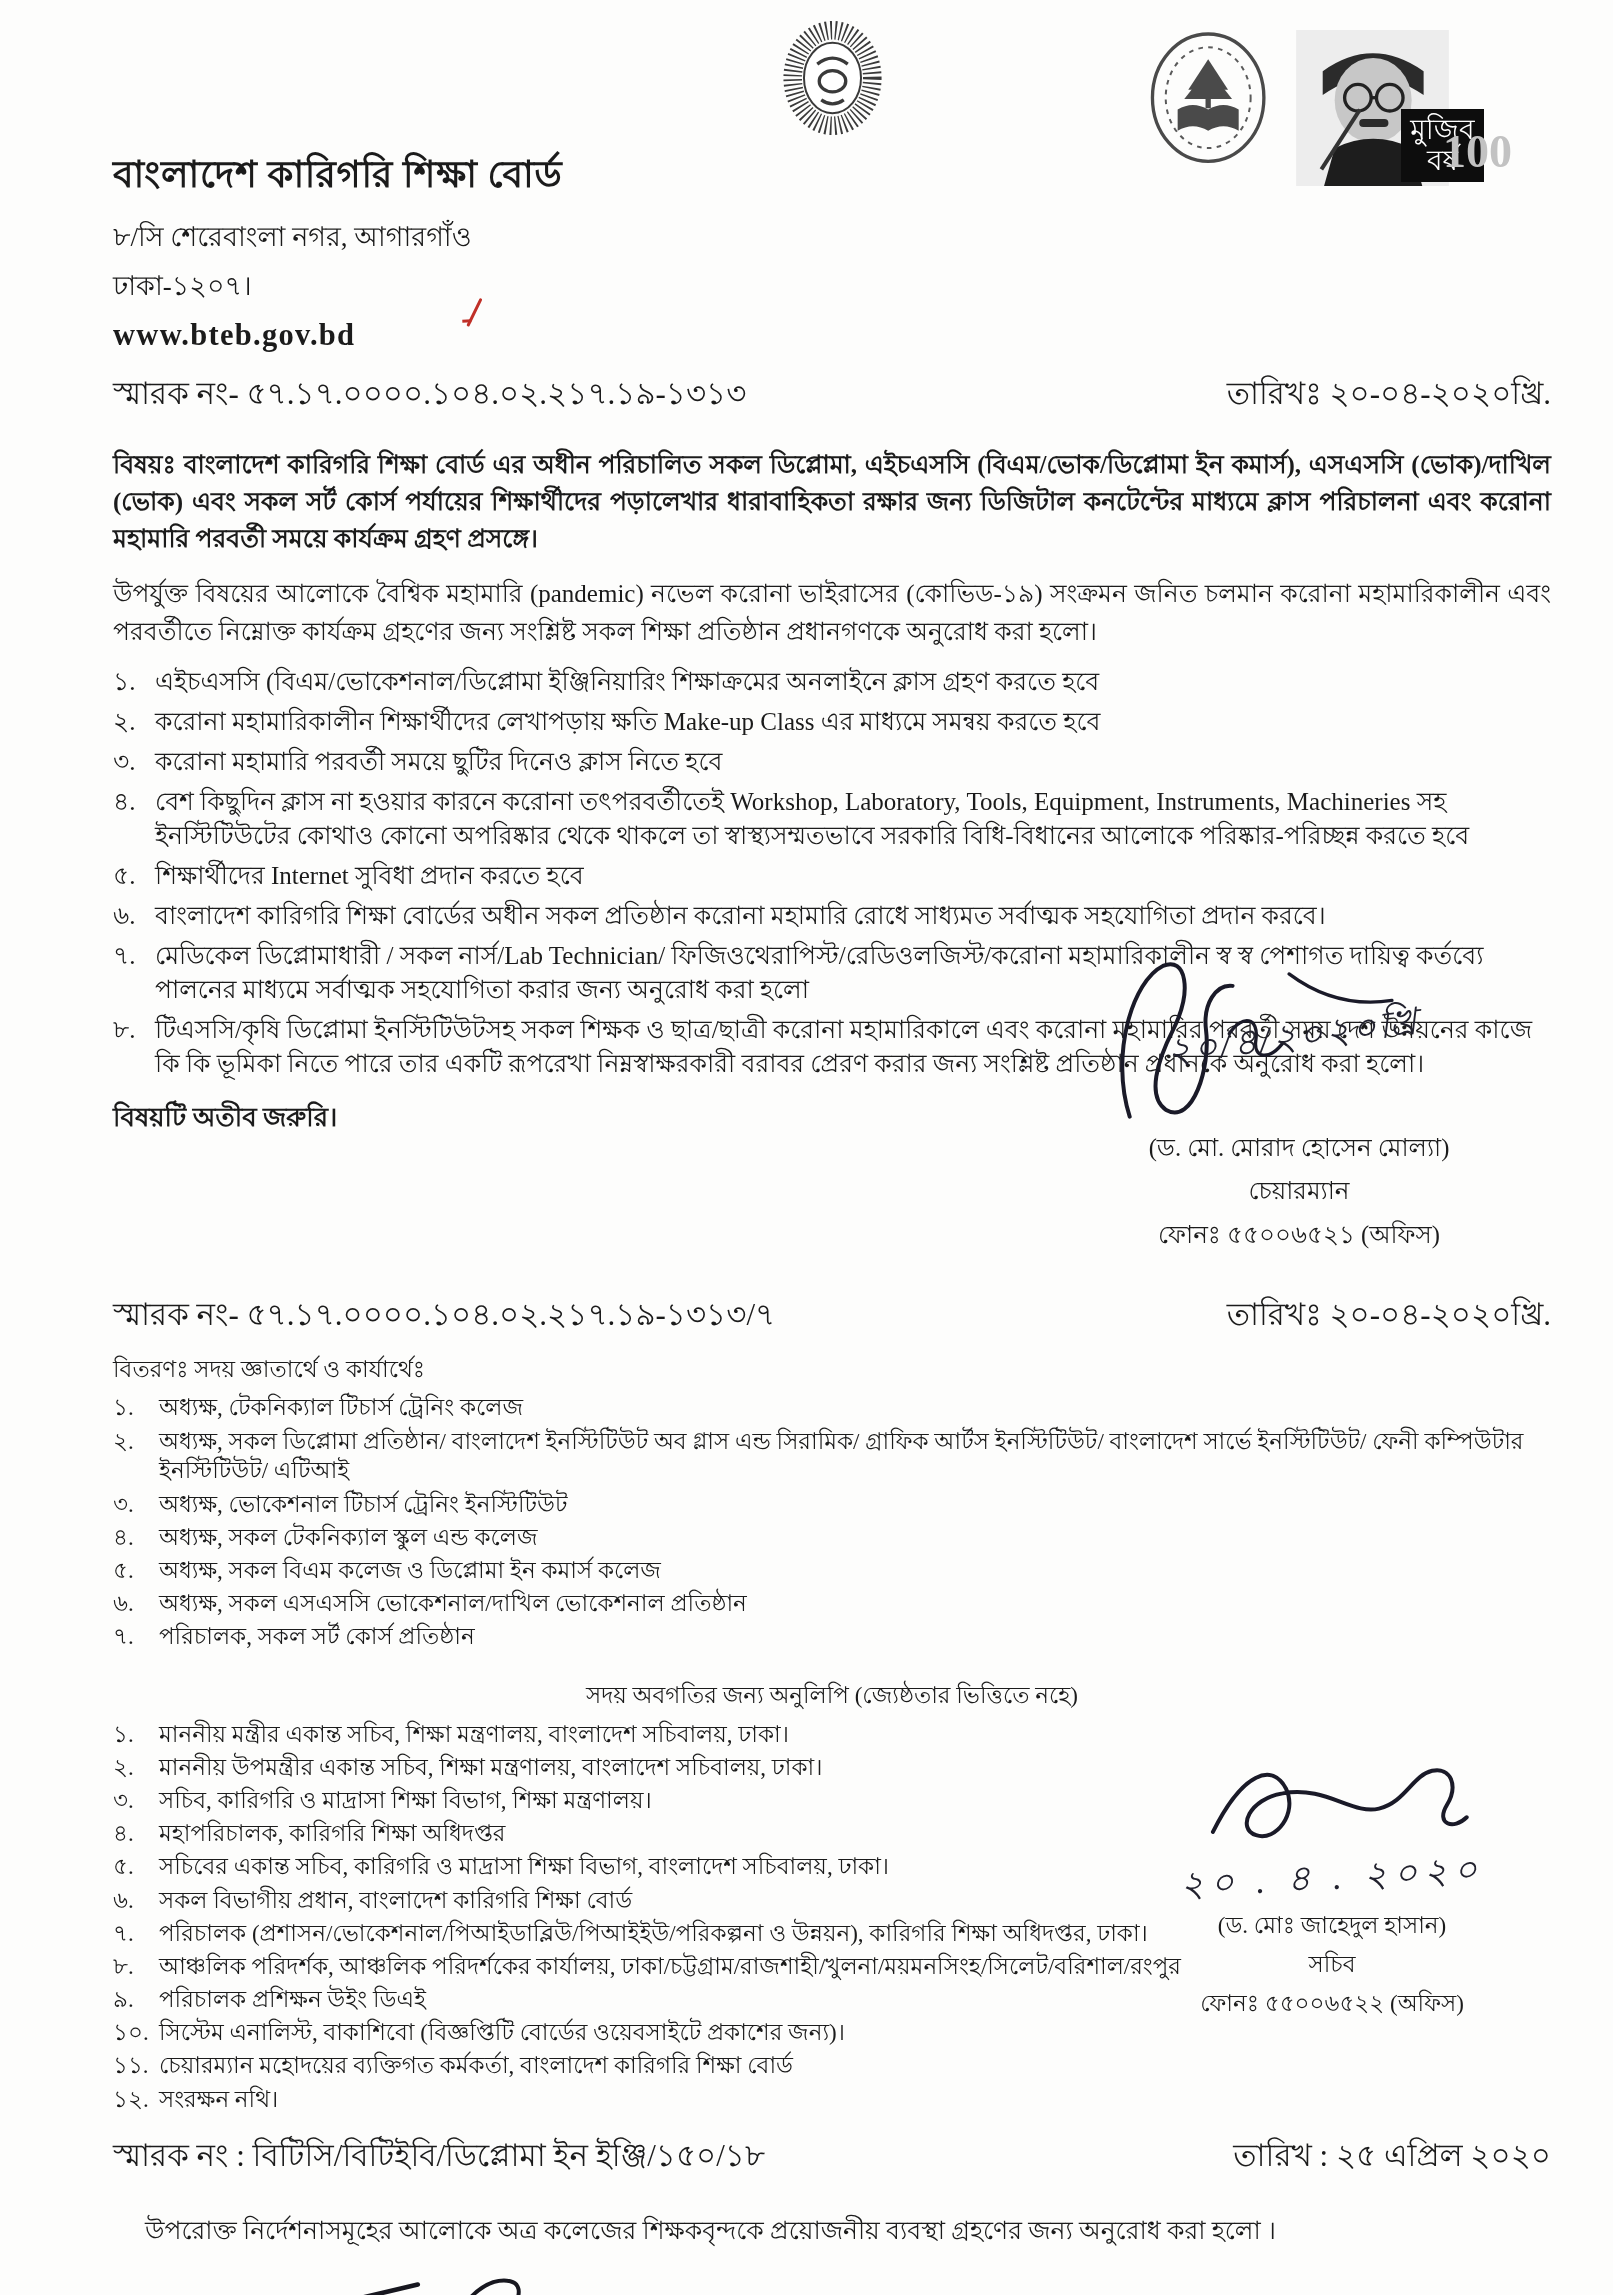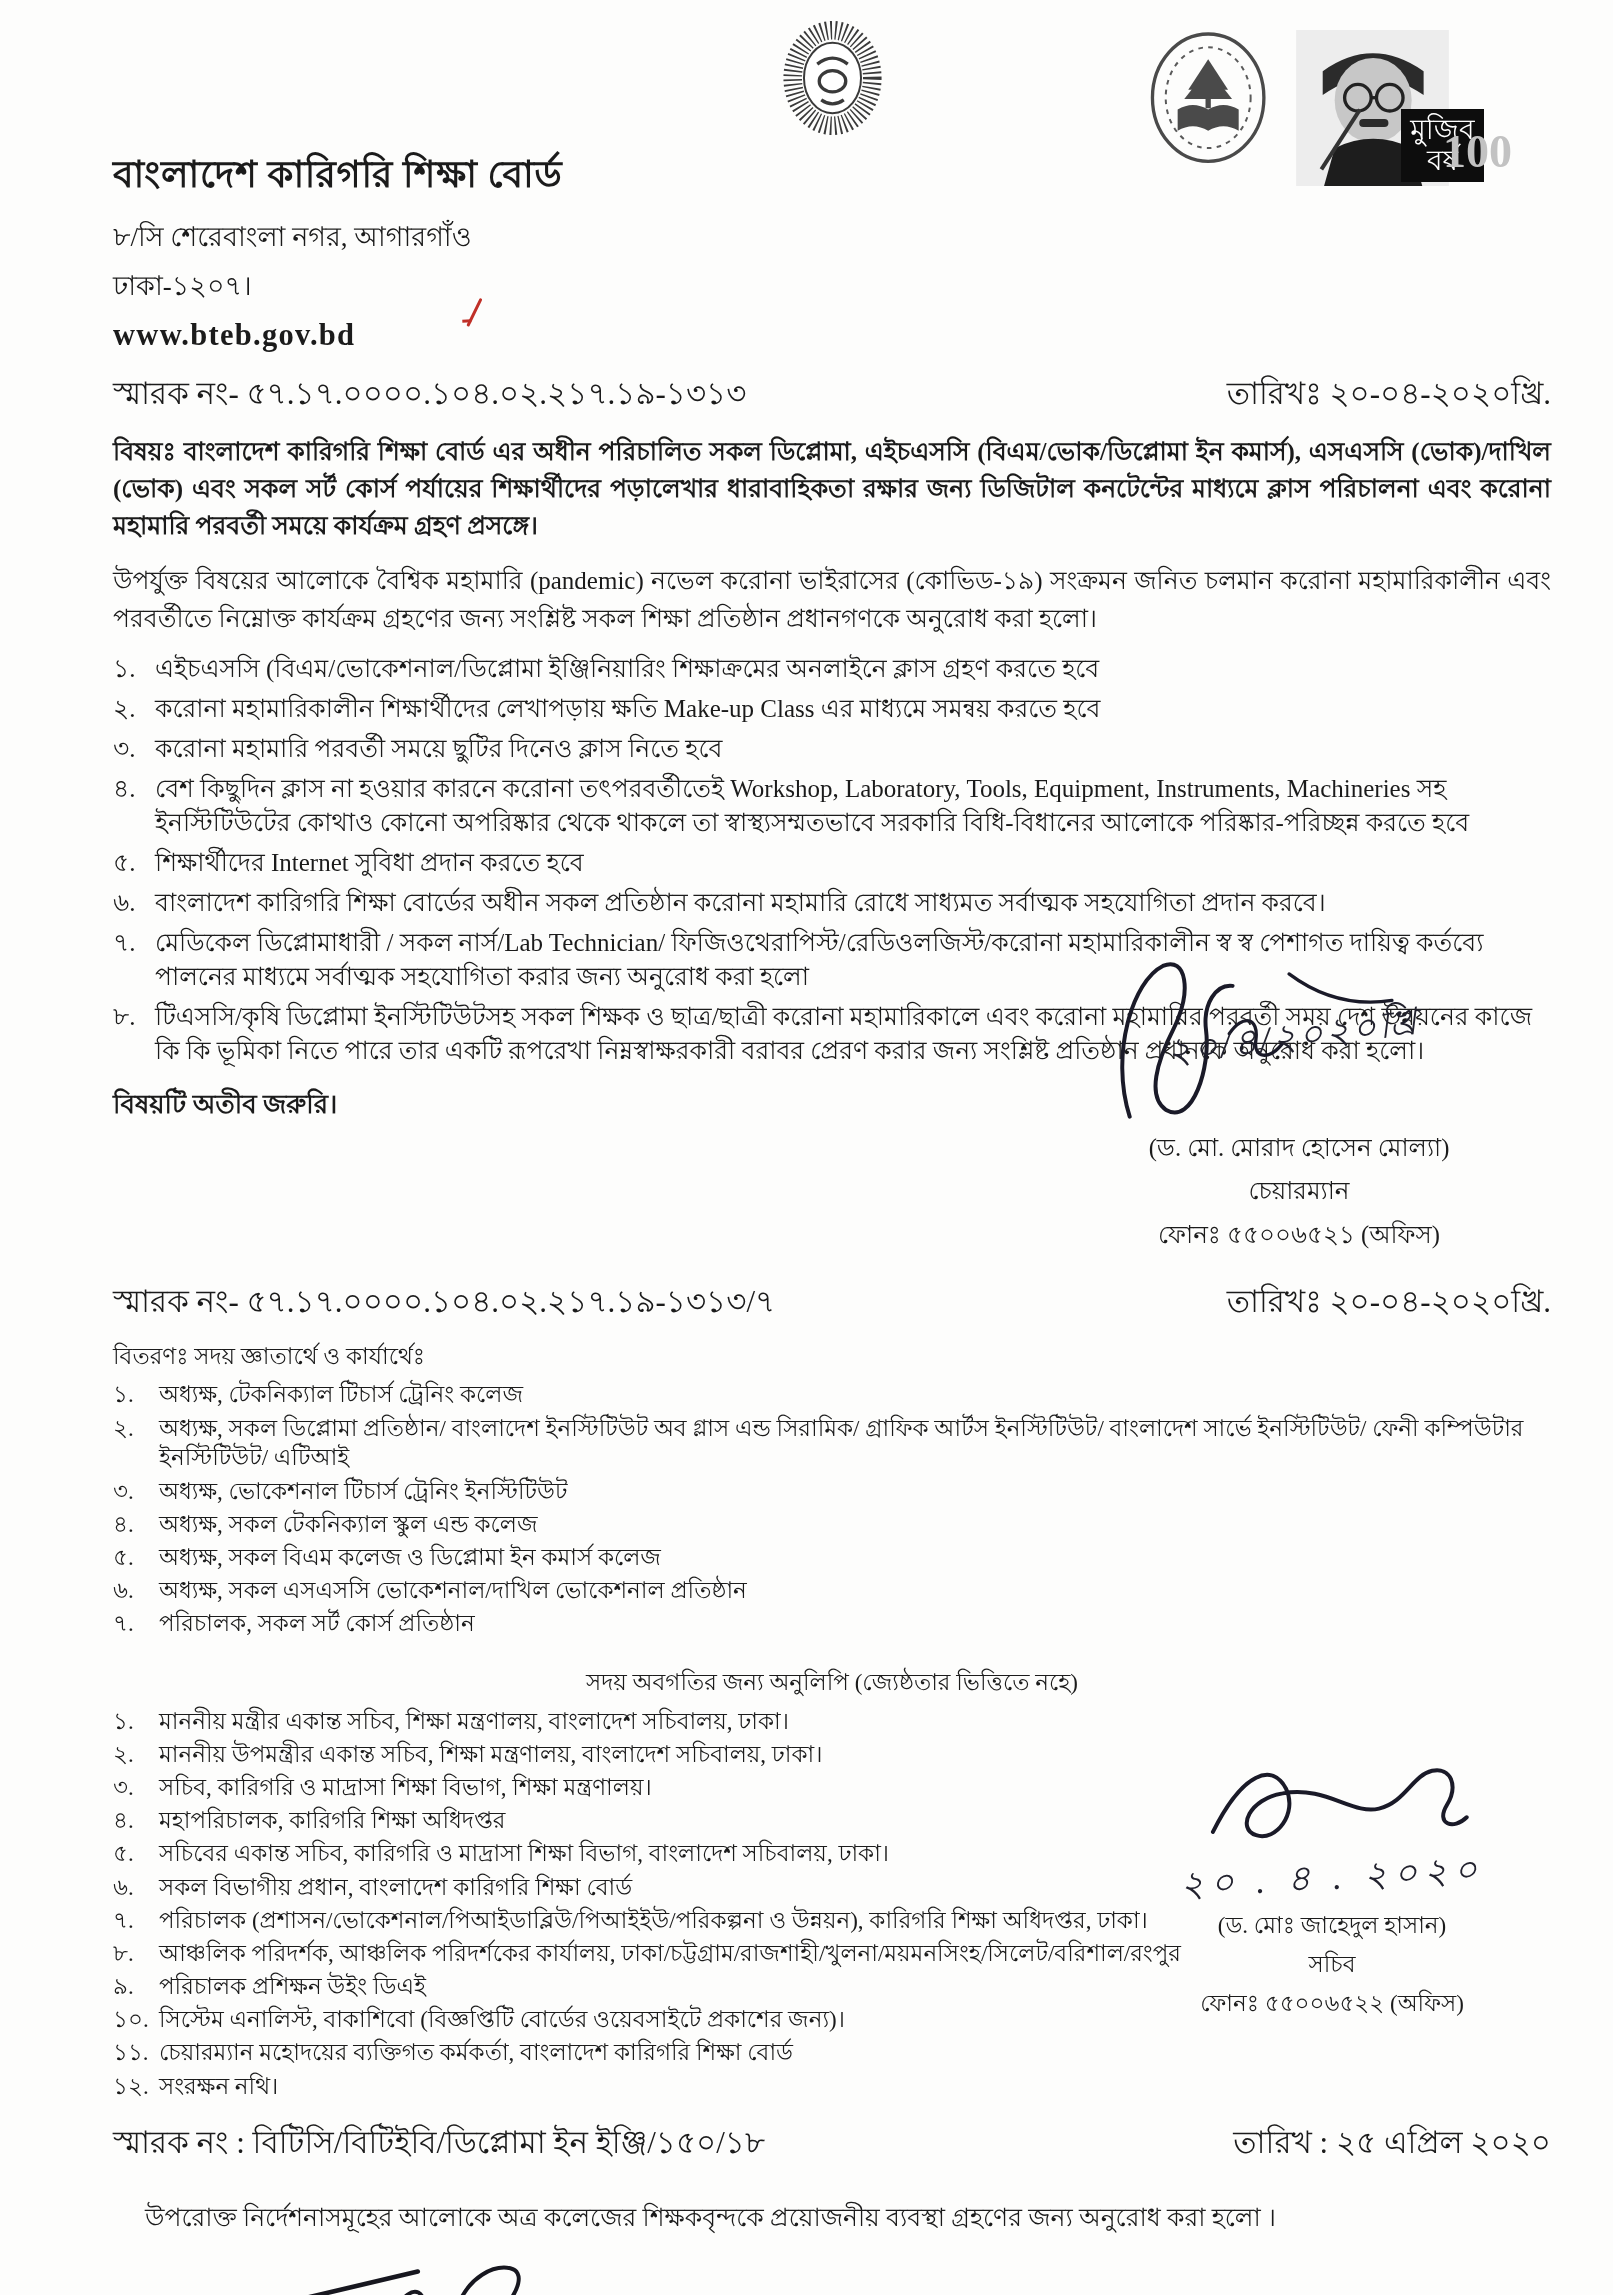--- a/index.html
+++ b/index.html
@@ -22,21 +22,21 @@
   .mujib-100{position:absolute;right:-4px;bottom:8px;font-size:46px;font-weight:bold;color:#c2c2c2;}
 
   
   .memo-row{display:flex;justify-content:space-between;align-items:flex-start;font-size:31px;margin-top:16px;}
   .memo-row .date{white-space:nowrap;}
   .red-slash{position:absolute;left:473px;top:297px;width:3.3px;height:30.5px;background:#c03028;
              transform:rotate(26deg);border-radius:2px;}
   .red-slash:after{content:"";position:absolute;left:-6px;top:25px;width:9.3px;height:3.3px;
              background:#c03028;transform:rotate(-30deg);}
 
-  .subject{font-size:25px;font-weight:bold;line-height:1.48;margin-top:12px;text-align:justify;}
+  .subject{font-size:25px;font-weight:bold;line-height:1.48;margin-top:25px;text-align:justify;}
   .para{font-size:25px;line-height:1.5;margin-top:18.6px;text-align:justify;}
 
   .dir-list{margin-top:14.6px;}
   .d-item{display:flex;font-size:25px;line-height:1.36;margin-top:6px;}
   .d-item .num{flex:0 0 42px;}
   .d-item .txt{flex:1;}
   .urgent{font-size:26px;font-weight:bold;margin-top:16px;}
 
   .spacer1{height:133px;}
 

